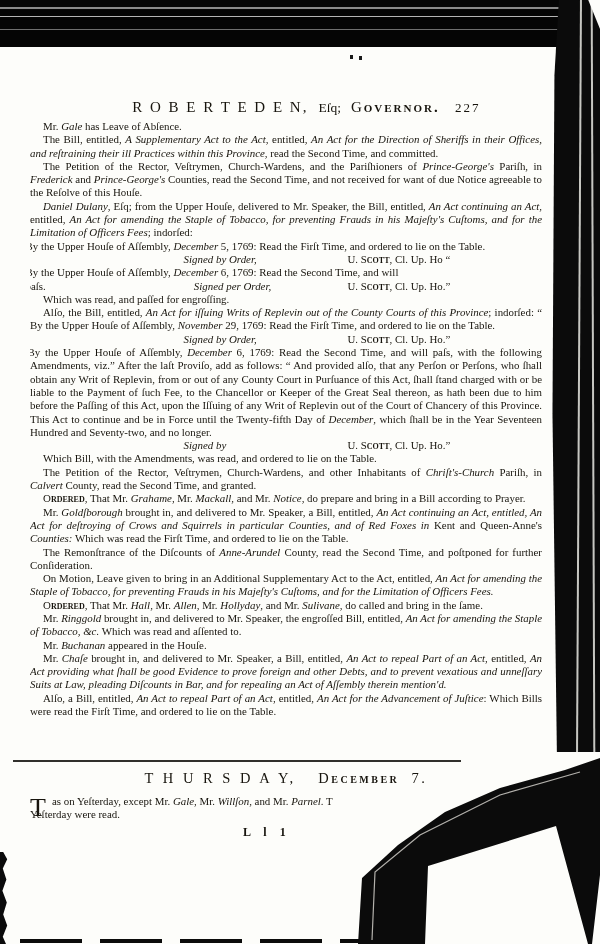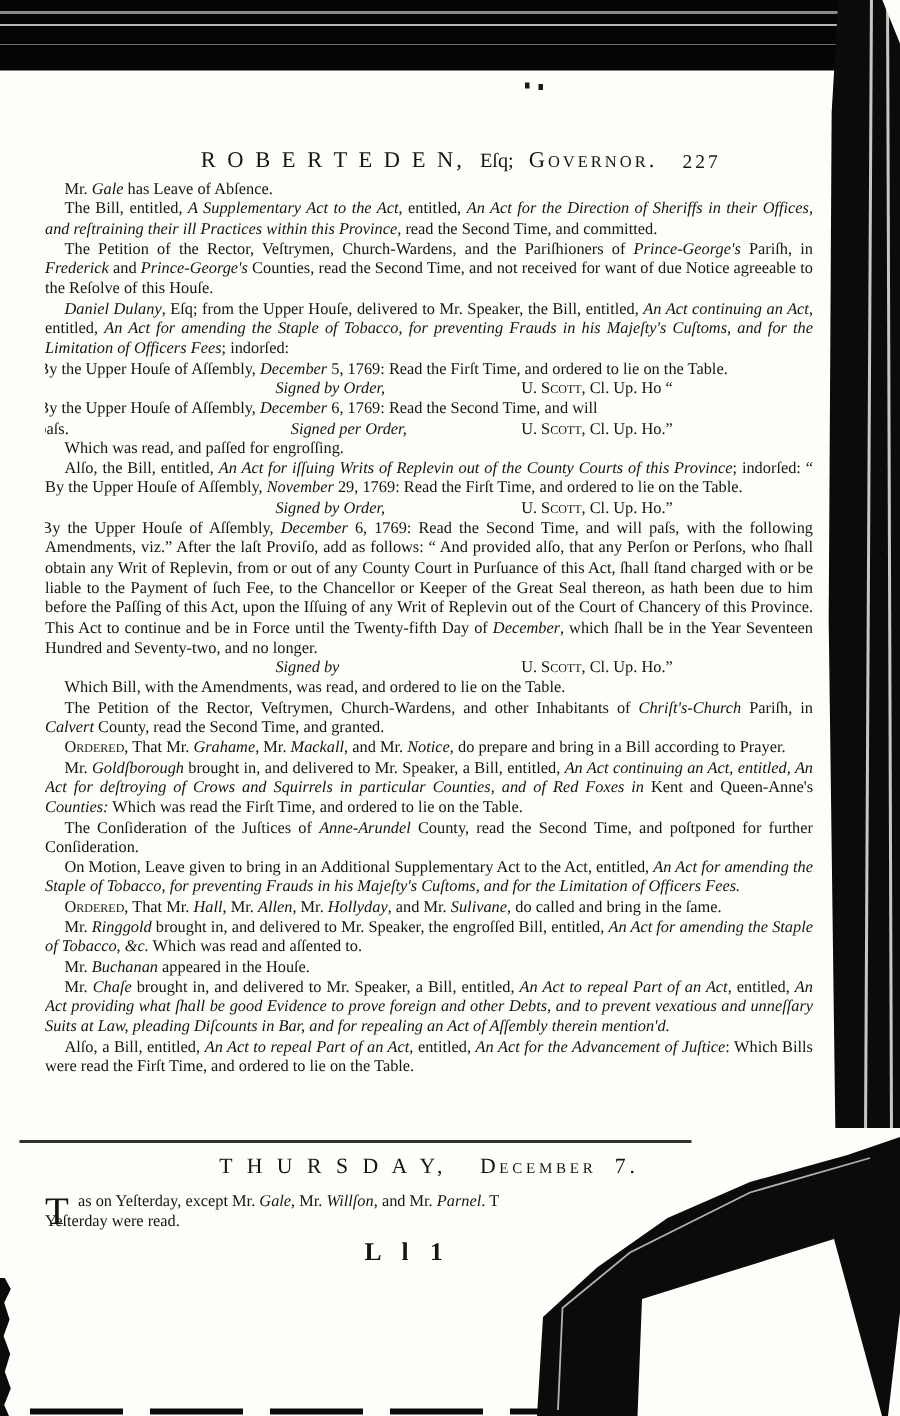--- a/index.html
+++ b/index.html
@@ -8,21 +8,21 @@
        font-family:"Liberation Serif","DejaVu Serif",serif;}
   .page{position:absolute;inset:0;}
 
   
   .pg-header{position:absolute;top:99px;left:30px;width:512px;text-align:center;
              font-size:15px;white-space:nowrap;}
   .pg-header .name{letter-spacing:2px;}
   .pg-header .esq{margin-left:10px;font-size:13.5px;}
   .pg-header .gov{margin-left:10px;letter-spacing:2px;}
   .pg-header .pageno{position:absolute;left:425px;top:1px;font-size:13px;letter-spacing:2px;}
-  .sc{font-variant:small-caps;}
+  .sc{font-variant:small-caps;font-weight:bold;}
   .it{font-style:italic;}
 
   
   #doc-body{position:absolute;top:120px;left:30px;width:512px;height:641px;
             overflow:hidden;font-size:10.9px;line-height:13.3px;text-align:justify;}
   #doc-body p{margin:0;}
   p.indent{text-indent:13px;}
   p.hang{text-indent:-12px;}
   .signed{position:relative;height:13.3px;}
   .signed .sl-left{position:absolute;left:-12px;}
@@ -34,21 +34,21 @@
   .bottom{position:absolute;top:760px;left:0;width:600px;}
   hr.rule{border:none;border-top:2.4px solid #31302c;width:448px;margin:0 0 0 13px;}
   .day-head{width:512px;margin:8px 0 0 30px;text-align:center;font-size:14.5px;white-space:nowrap;}
   .day-head .day{letter-spacing:3px;}
   .day-head .month{margin-left:22px;letter-spacing:2.5px;}
   #thursday-para{position:relative;margin:8px 0 0 30px;width:512px;
                  font-size:10.9px;line-height:13.3px;}
   #thursday-para .cap{position:absolute;left:0;top:1px;font-size:26px;line-height:24px;}
   .th-line{padding-left:22px;white-space:nowrap;}
   .th-line3{padding-left:0;}
-  .sig{margin:3px 0 0 243px;font-size:17px;letter-spacing:5px;font-weight:bold;}
+  .sig{margin:3px 0 0 243px;font-size:12px;letter-spacing:5px;font-weight:bold;}
 
   
   .artifact{position:absolute;z-index:5;}
   .top-band{left:0;top:0;width:600px;height:47px;
     background:linear-gradient(#050505 0 7px,#8a8a8a 7px 9px,#050505 9px 16px,
                #b5b5b5 16px 17px,#050505 17px 29px,#6f6f6f 29px 30px,#050505 30px 100%);}
   .right-band{left:551px;top:0;width:49px;height:752px;background:#0b0b0b;
     clip-path:polygon(16% 0,100% 0,100% 100%,12% 100%,3% 55%,7% 10%);}
   .thread{position:absolute;top:0;width:2px;height:100%;background:#e9e9e3;opacity:.85;}
   .thread.t1{left:27px;transform:rotate(.3deg);}
@@ -100,21 +100,21 @@
       <p class="hang"><span>“ By the Upper Houſe of Aſſembly, </span><span class="it">December</span><span> 6, 1769: Read the Second Time, and will paſs, with the following Amendments, viz.”  After the laſt Proviſo, add as follows: “ And provided alſo, that any Perſon or Perſons, who ſhall obtain any Writ of Replevin, from or out of any County Court in Purſuance of this Act, ſhall ſtand charged with or be liable to the Payment of ſuch Fee, to the Chancellor or Keeper of the Great Seal thereon, as hath been due to him before the Paſſing of this Act, upon the Iſſuing of any Writ of Replevin out of the Court of Chancery of this Province.  This Act to continue and be in Force until the Twenty-fifth Day of </span><span class="it">December</span><span>, which ſhall be in the Year Seventeen Hundred and Seventy-two, and no longer.</span></p>
       <div class="signed">
         <span class="sl-left"></span>
         <span class="sl-mid"><span class="it">Signed by</span></span>
         <span class="sl-right"><span>U. S</span><span class="sc">cott</span><span>, Cl. Up. Ho.”</span></span>
       </div>
       <p class="indent"><span>Which Bill, with the Amendments, was read, and ordered to lie on the Table.</span></p>
       <p class="indent"><span>The Petition of the Rector, Veſtrymen, Church-Wardens, and other Inhabitants of </span><span class="it">Chriſt's-Church</span><span> Pariſh, in </span><span class="it">Calvert</span><span> County, read the Second Time, and granted.</span></p>
       <p class="indent"><span>O</span><span class="sc">rdered</span><span>, That Mr. </span><span class="it">Grahame</span><span>, Mr. </span><span class="it">Mackall</span><span>, and Mr. </span><span class="it">Notice</span><span>, do prepare and bring in a Bill according to Prayer.</span></p>
       <p class="indent"><span>Mr. </span><span class="it">Goldſborough</span><span> brought in, and delivered to Mr. Speaker, a Bill, entitled, </span><span class="it">An Act continuing an Act, entitled, An Act for deſtroying of Crows and Squirrels in particular Counties, and of Red Foxes in </span><span>Kent and Queen-Anne's</span><span class="it"> Counties:</span><span> Which was read the Firſt Time, and ordered to lie on the Table.</span></p>
-      <p class="indent"><span>The Conſideration of the Juſtices of </span><span class="it">Anne-Arundel</span><span> County, read the Second Time, and poſtponed for further Conſideration.</span></p>
+      <p class="indent"><span>The Remonſtrance of the Diſcounts of </span><span class="it">Anne-Arundel</span><span> County, read the Second Time, and poſtponed for further Conſideration.</span></p>
       <p class="indent"><span>On Motion, Leave given to bring in an Additional Supplementary Act to the Act, entitled, </span><span class="it">An Act for amending the Staple of Tobacco, for preventing Frauds in his Majeſty's Cuſtoms, and for the Limitation of Officers Fees.</span></p>
       <p class="indent"><span>O</span><span class="sc">rdered</span><span>, That Mr. </span><span class="it">Hall</span><span>, Mr. </span><span class="it">Allen</span><span>, Mr. </span><span class="it">Hollyday</span><span>, and Mr. </span><span class="it">Sulivane</span><span>, do called and bring in the ſame.</span></p>
       <p class="indent"><span>Mr. </span><span class="it">Ringgold</span><span> brought in, and delivered to Mr. Speaker, the engroſſed Bill, entitled, </span><span class="it">An Act for amending the Staple of Tobacco, &amp;c.</span><span>  Which was read and aſſented to.</span></p>
       <p class="indent"><span>Mr. </span><span class="it">Buchanan</span><span> appeared in the Houſe.</span></p>
       <p class="indent"><span>Mr. </span><span class="it">Chaſe</span><span> brought in, and delivered to Mr. Speaker, a Bill, entitled, </span><span class="it">An Act to repeal Part of an Act</span><span>, entitled, </span><span class="it">An Act providing what ſhall be good Evidence to prove foreign and other Debts, and to prevent vexatious and unneſſary Suits at Law, pleading Diſcounts in Bar, and for repealing an Act of Aſſembly therein mention'd.</span></p>
       <p class="indent"><span>Alſo, a Bill, entitled, </span><span class="it">An Act to repeal Part of an Act</span><span>, entitled, </span><span class="it">An Act for the Advancement of Juſtice</span><span>: Which Bills were read the Firſt Time, and ordered to lie on the Table.</span></p>
     </div>
 
   <div class="bottom">
     <hr class="rule">

